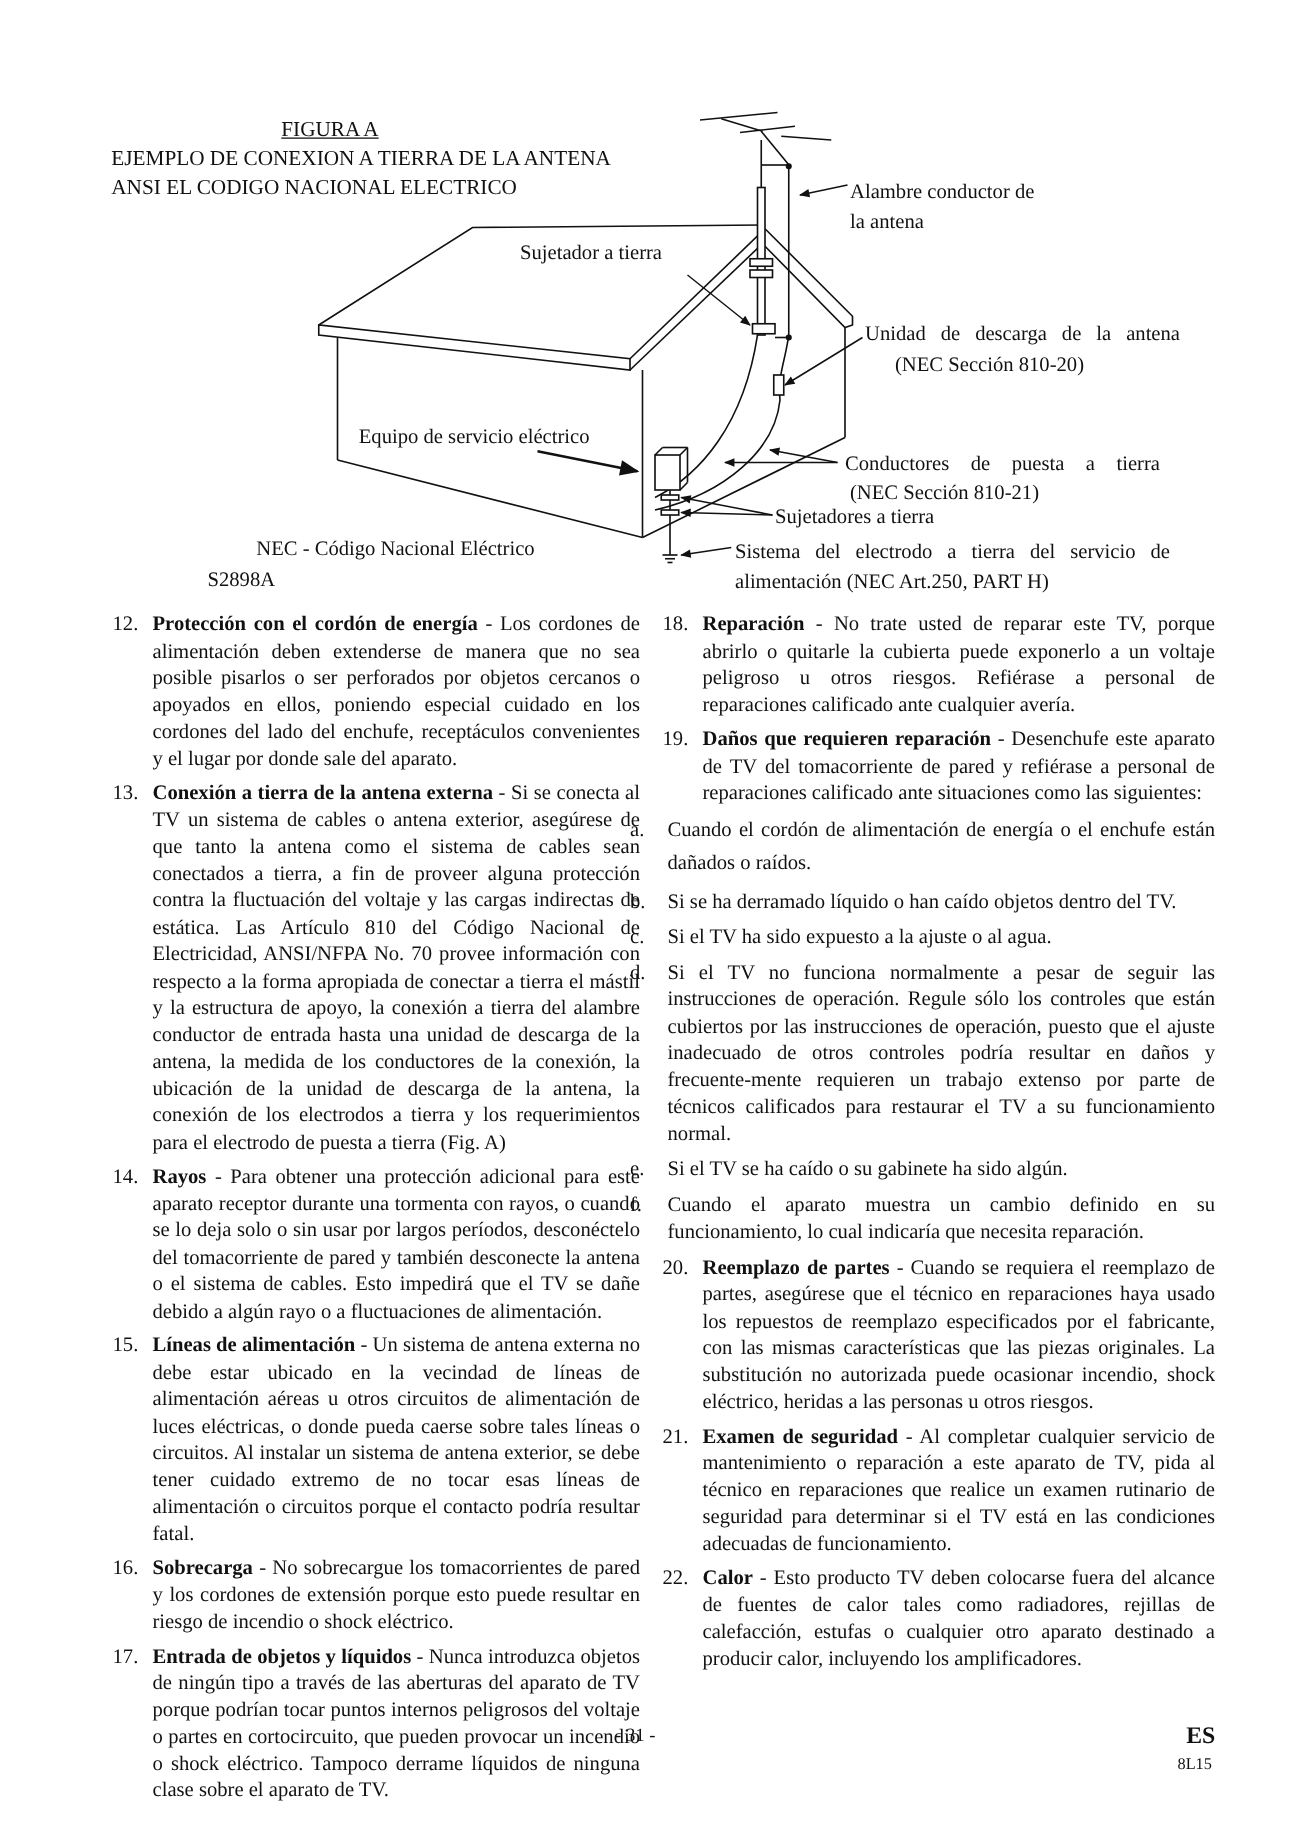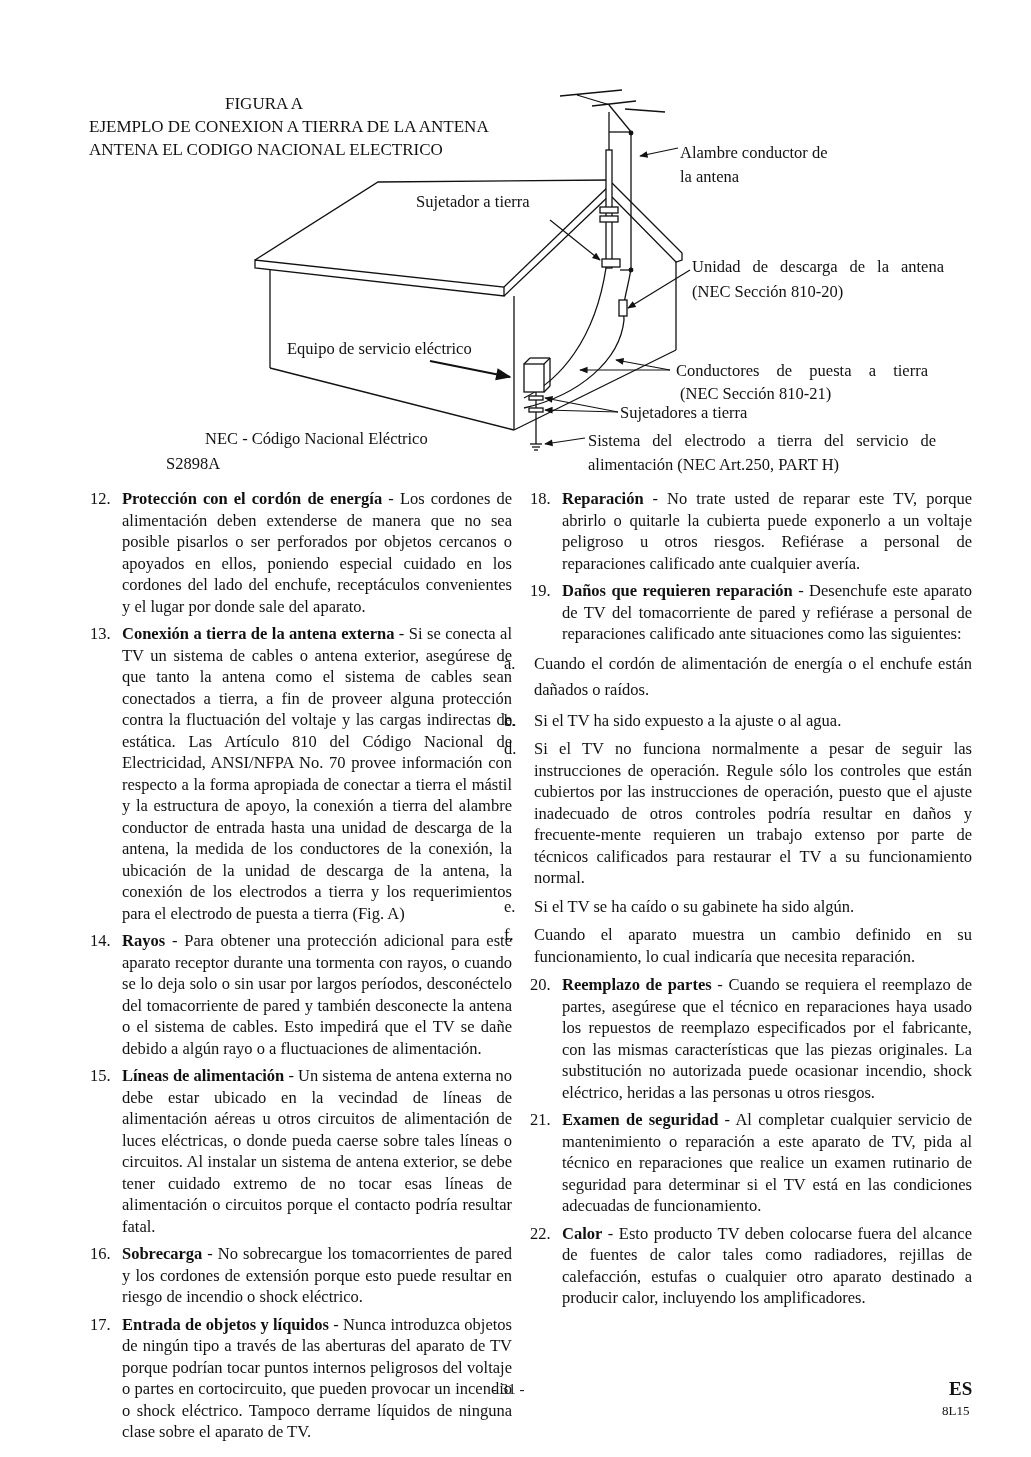--- a/index.html
+++ b/index.html
@@ -1,21 +1,21 @@
 <!DOCTYPE html>
 <html><head>
 <meta charset="utf-8">
 <style>
   html, body { margin: 0; padding: 0; background: #ffffff; }
   body {
     width: 1031px; height: 1457px; position: relative; overflow: hidden;
     font-family: "Liberation Serif", "DejaVu Serif", serif; color: #111;
   }
   .fig-title { position: absolute; text-align: left; font-size: 17px; line-height: 23px; }
-  .fig-title .t1 { position: absolute; left: 225px; top: 92px; white-space: nowrap; }
+  .fig-title .t1 { position: absolute; left: 225px; top: 92px; white-space: nowrap; text-decoration: underline; }
   .fig-title .t2 { position: absolute; left: 89px; top: 115px; white-space: nowrap; }
   .fig-title .t3 { position: absolute; left: 89px; top: 138px; white-space: nowrap; }
   svg.diagram { position: absolute; left: 0; top: 0; }
   .lbl { position: absolute; font-size: 16.5px; line-height: 22px; white-space: nowrap; }
   .lbl.just { text-align: justify; text-align-last: justify; white-space: normal; }
 
   .col { position: absolute; font-size: 16.5px; line-height: 21.5px; text-align: justify; }
   .col.left { left: 90px; top: 488px; width: 422px; }
   .col.right { left: 530px; top: 488px; width: 442px; }
   .item { position: relative; padding-left: 32px; margin-bottom: 6px; }
@@ -27,21 +27,21 @@
   .footer-page { position: absolute; left: 492px; top: 1381px; font-size: 15px; }
   .footer-lang { position: absolute; left: 949px; top: 1378px; font-size: 19px; font-weight: bold; text-align: right; }
   .footer-code { position: absolute; left: 942px; top: 1403px; font-size: 13px; }
 </style>
 </head>
 <body>
 
 <div class="fig-title">
   <div class="t1">FIGURA A</div>
   <div class="t2">EJEMPLO DE CONEXION A TIERRA DE LA ANTENA</div>
-  <div class="t3">ANTENA EL CODIGO NACIONAL ELECTRICO</div>
+  <div class="t3">ANSI EL CODIGO NACIONAL ELECTRICO</div>
 </div>
 
 <svg class="diagram" width="1031" height="480" viewBox="0 0 1031 480" fill="none" stroke="#111" stroke-width="1.3">
   <defs>
     <marker id="arr" viewBox="0 0 10 10" refX="9" refY="5" markerWidth="9" markerHeight="7" orient="auto-start-reverse">
       <path d="M0,1 L10,5 L0,9 z" fill="#111" stroke="none"></path>
     </marker>
   </defs>
 
   <g>
@@ -111,21 +111,21 @@
     <line x1="618" y1="412" x2="545" y2="398" marker-end="url(#arr)"></line>
     <line x1="618" y1="412" x2="545" y2="410" marker-end="url(#arr)"></line>
     <line x1="585" y1="438" x2="545" y2="444" marker-end="url(#arr)"></line>
   </g>
 </svg>
 
 <div class="lbl" style="left:680px; top:142px;">Alambre conductor de</div>
 <div class="lbl" style="left:680px; top:166px;">la antena</div>
 <div class="lbl" style="left:416px; top:191px;">Sujetador a tierra</div>
 <div class="lbl just" style="left:692px; top:256px; width:252px;">Unidad de descarga de la antena</div>
-<div class="lbl" style="left:692px; top:281px;text-align:right;">(NEC Sección 810-20)</div>
+<div class="lbl" style="left:716px; top:281px;text-align:right;">(NEC Sección 810-20)</div>
 <div class="lbl" style="left:287px; top:338px;">Equipo de servicio eléctrico</div>
 <div class="lbl just" style="left:676px; top:360px; width:252px;">Conductores de puesta a tierra</div>
 <div class="lbl" style="left:680px; top:383px;">(NEC Sección 810-21)</div>
 <div class="lbl" style="left:620px; top:402px;">Sujetadores a tierra</div>
 <div class="lbl just" style="left:588px; top:430px; width:348px;">Sistema del electrodo a tierra del servicio de</div>
 <div class="lbl" style="left:588px; top:454px;">alimentación (NEC Art.250, PART H)</div>
 <div class="lbl" style="left:205px; top:428px;">NEC - Código Nacional Eléctrico</div>
 <div class="lbl" style="left:166px; top:453px;">S2898A</div>
 
 <div class="col left">
@@ -153,21 +153,21 @@
   <div class="item">
     <span class="num">18.</span><span class="head">Reparación</span><span> - No trate usted de reparar este TV, porque abrirlo o quitarle la cubierta puede exponerlo a un voltaje peligroso u otros riesgos. Refiérase a personal de reparaciones calificado ante cualquier avería.</span>
   </div>
   <div class="item">
     <span class="num">19.</span><span class="head">Daños que requieren reparación</span><span> - Desenchufe este aparato de TV del tomacorriente de pared y refiérase a personal de reparaciones calificado ante situaciones como las siguientes:</span>
   </div>
   <div class="sub loose" style="margin-left:-28px;">
     <span class="num">a.</span><span>Cuando el cordón de alimentación de energía o el enchufe están dañados o raídos.</span>
   </div>
   <div class="sub" style="margin-left:-28px;">
-    <span class="num">b.</span>
+    <span class="num">b.</span><span>Si se ha derramado líquido o han caído objetos dentro del TV.</span>
   </div>
   <div class="sub" style="margin-left:-28px;">
     <span class="num">c.</span><span>Si el TV ha sido expuesto a la ajuste o al agua.</span>
   </div>
   <div class="sub" style="margin-left:-28px;">
     <span class="num">d.</span><span>Si el TV no funciona normalmente a pesar de seguir las instrucciones de operación. Regule sólo los controles que están cubiertos por las instrucciones de operación, puesto que el ajuste inadecuado de otros controles podría resultar en daños y frecuente-mente requieren un trabajo extenso por parte de técnicos calificados para restaurar el TV a su funcionamiento normal.</span>
   </div>
   <div class="sub" style="margin-left:-28px;">
     <span class="num">e.</span><span>Si el TV se ha caído o su gabinete ha sido algún.</span>
   </div>

